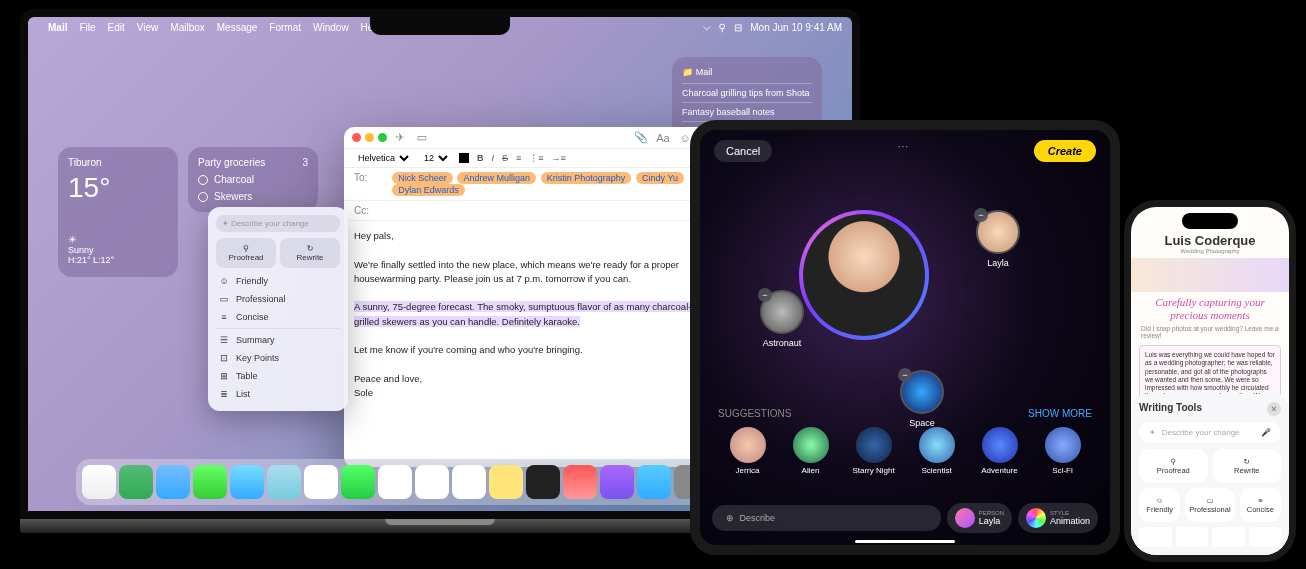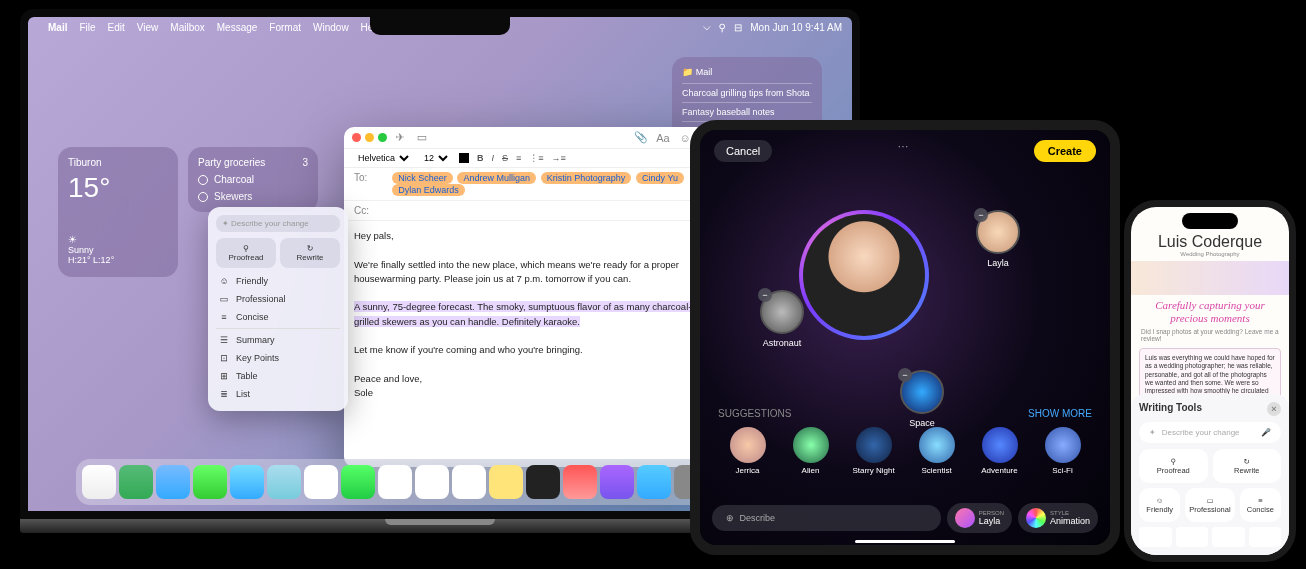--- a/index.html
+++ b/index.html
@@ -59,21 +59,21 @@
 .dock .sep { width: 1px; height: 30px; background: rgba(0,0,0,.2); margin: 0 2px; }
 
 .mac-base { width: 100%; height: 14px; background: linear-gradient(#555,#222); border-radius: 0 0 3px 3px; position: relative; }
 .mac-base::after { content: ""; position: absolute; left: 50%; transform: translateX(-50%); top: 0; width: 110px; height: 6px; background: #888; border-radius: 0 0 8px 8px; }
 
 
 .ipad { position: absolute; left: 690px; top: 120px; width: 430px; height: 435px; border-radius: 26px; background: #0a0a0a; border: 10px solid #1a1a1a; overflow: hidden; z-index: 200; }
 .ipad-screen { width: 100%; height: 100%; background: radial-gradient(circle at 40% 40%, #3a2050 0%, #0d0818 50%, #020108 100%); position: relative; color: #fff; }
 .ipad-top { display: flex; justify-content: space-between; padding: 10px 14px; font-size: 11px; }
 .ipad-cancel { color: #fff; background: rgba(60,60,70,.6); padding: 5px 12px; border-radius: 14px; }
-.ipad-create { background: #ffd60a; color: #000; padding: 5px 14px; border-radius: 14px; font-weight: 600; }
+.ipad-create { background: #ffd60a; color: #000; padding: 5px 14px; border-radius: 14px; font-weight: 600; font-style: italic; }
 .ipad-center { position: absolute; left: 40%; top: 35%; transform: translate(-50%,-50%); width: 130px; height: 130px; }
 .ipad-ring { width: 100%; height: 100%; border-radius: 50%; background: radial-gradient(circle at 30% 30%, #ff7bd5, #7b3bff, #3ba0ff); padding: 4px; }
 .ipad-avatar { width: 100%; height: 100%; border-radius: 50%; background: radial-gradient(circle at 50% 35%, #f8d8c0 0%, #d8a888 35%, #222 36%); }
 .orbit { position: absolute; text-align: center; font-size: 9px; }
 .orbit .c { width: 44px; height: 44px; border-radius: 50%; background: #333; border: 2px solid #555; position: relative; }
 .orbit .c .x { position: absolute; top: -4px; left: -4px; width: 14px; height: 14px; border-radius: 50%; background: rgba(80,80,90,.9); color: #fff; font-size: 9px; line-height: 14px; text-align: center; }
 .orbit .lbl { margin-top: 4px; }
 .suggestions { position: absolute; bottom: 70px; left: 0; right: 0; padding: 0 18px; }
 .suggestions .hd { display: flex; justify-content: space-between; font-size: 10px; margin-bottom: 8px; }
 .suggestions .row { display: flex; justify-content: space-between; gap: 4px; }
@@ -83,21 +83,21 @@
 .ipad-bottom .desc { flex: 1; background: rgba(60,60,70,.6); border-radius: 18px; padding: 8px 14px; color: #aaa; display: flex; align-items: center; gap: 6px; }
 .ipad-bottom .chip { background: rgba(60,60,70,.6); border-radius: 18px; padding: 5px 8px; display: flex; align-items: center; gap: 4px; }
 .ipad-bottom .chip .c { width: 20px; height: 20px; border-radius: 50%; background: linear-gradient(135deg,#f7a,#a5f); }
 .home-ind { position: absolute; bottom: 2px; left: 50%; transform: translateX(-50%); width: 100px; height: 3px; background: #fff; border-radius: 2px; }
 
 
 .iphone { position: absolute; right: 10px; top: 200px; width: 172px; height: 362px; border-radius: 32px; background: #000; border: 7px solid #1a1a1a; overflow: hidden; z-index: 300; }
 .iphone-screen { width: 100%; height: 100%; background: #fffdfa; position: relative; font-size: 8px; color: #333; }
 .dyn-island { position: absolute; top: 6px; left: 50%; transform: translateX(-50%); width: 56px; height: 16px; background: #000; border-radius: 10px; z-index: 10; }
 .ph-header { text-align: center; padding-top: 26px; font-family: serif; }
-.ph-header .name { font-size: 16px; font-weight: 400; }
+.ph-header .name { font-size: 13px; font-weight: 700; }
 .ph-header .sub { font-size: 6px; color: #888; }
 .ph-hero { height: 34px; background: linear-gradient(90deg,#f8e8d8,#e8d8f8); margin: 4px 0; }
 .ph-tagline { font-family: serif; font-style: italic; color: #d946a6; text-align: center; font-size: 11px; padding: 0 8px; line-height: 1.15; }
 .ph-prompt { font-size: 6.5px; color: #888; padding: 4px 10px; }
 .ph-review { margin: 2px 8px; padding: 5px; border: 1px solid #e0c8d8; background: #fdf5fa; border-radius: 4px; font-size: 6.5px; line-height: 1.25; }
 .ph-meta { font-size: 6px; color: #aaa; padding: 2px 10px; }
 .wt-sheet { position: absolute; bottom: 0; left: 0; right: 0; background: #f7f7f9; border-radius: 14px 14px 0 0; padding: 8px; }
 .wt-sheet .hd { display: flex; justify-content: space-between; font-size: 10px; font-weight: 600; margin-bottom: 6px; }
 .wt-sheet .close { width: 14px; height: 14px; border-radius: 50%; background: #ddd; color: #888; text-align: center; line-height: 14px; font-size: 9px; }
 .wt-sheet .inp { background: #fff; border-radius: 14px; padding: 6px 10px; font-size: 8px; color: #aaa; display: flex; align-items: center; gap: 6px; margin-bottom: 6px; }

